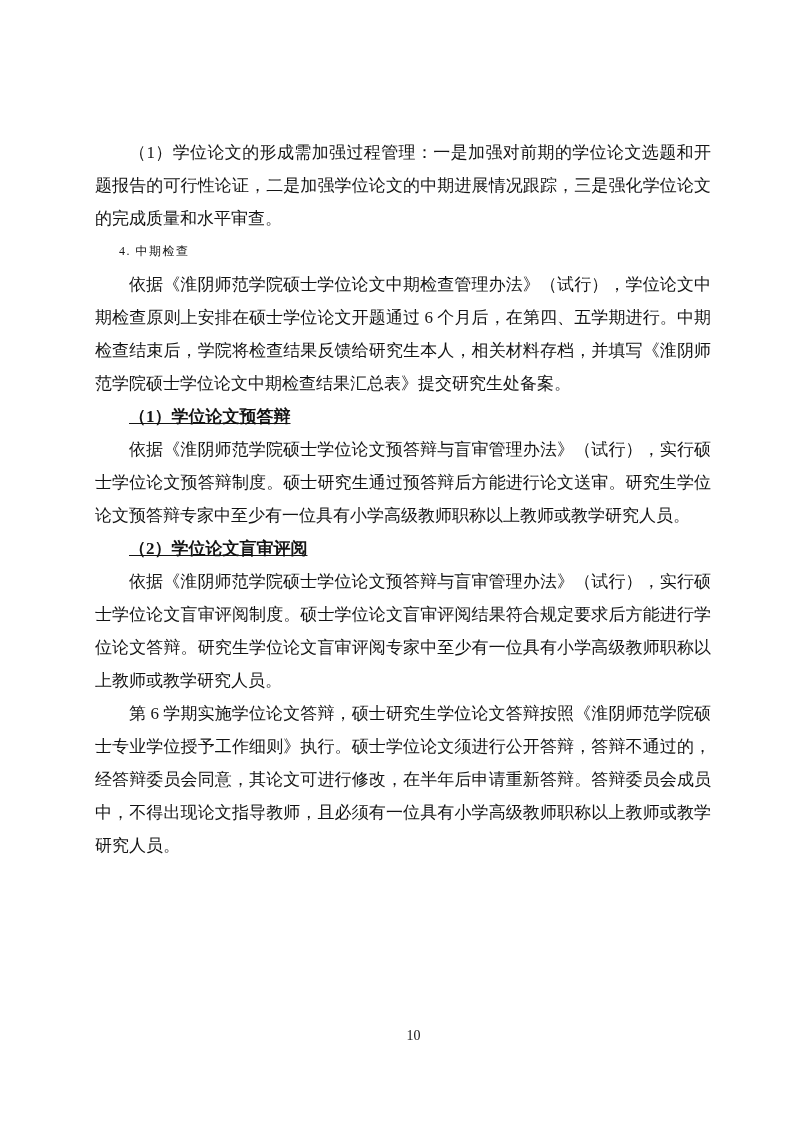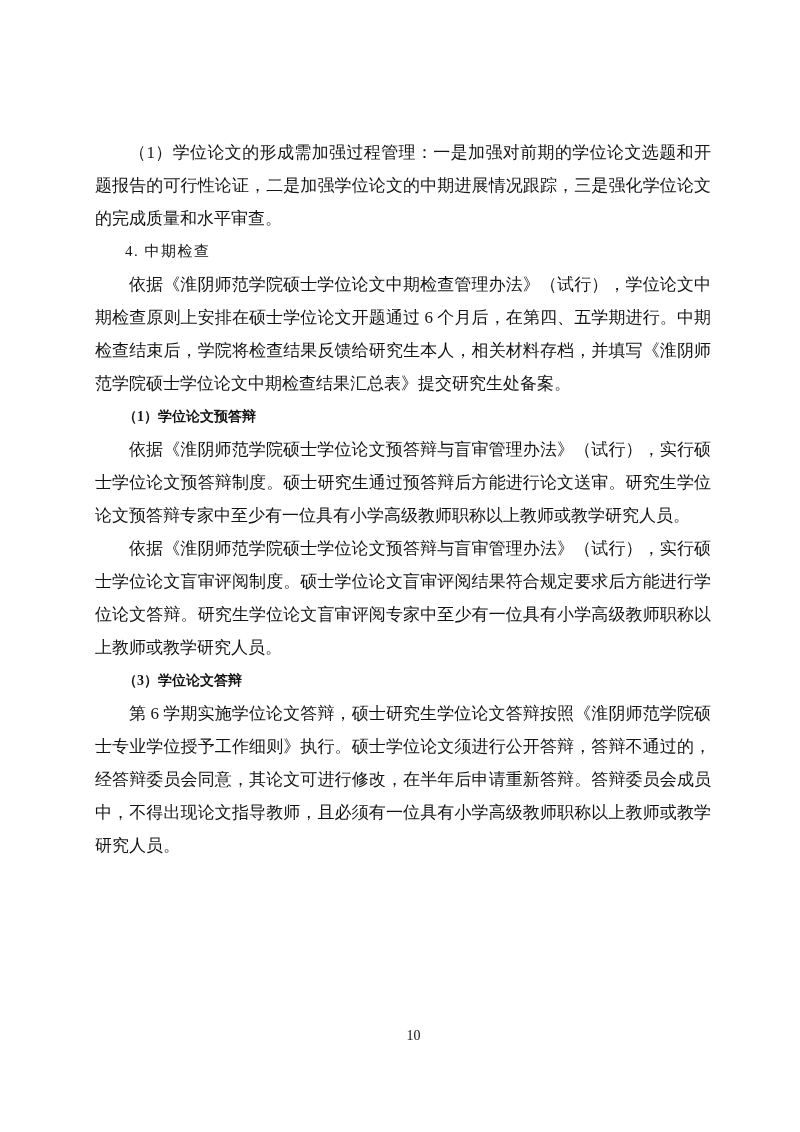--- a/index.html
+++ b/index.html
@@ -31,26 +31,27 @@
     text-align: justify;
     text-justify: inter-ideograph;
   }
   p.body {
     text-indent: 2em;
   }
   p.heading {
     text-indent: 2em;
     letter-spacing: 1.5px;
     white-space: pre-wrap;
-    font-size: 15px;
+    font-size: 12px;
   }
   p.subheading {
     text-indent: 2em;
     font-weight: 700;
-    font-size: 14px;
+    font-size: 17px;
+    text-decoration: underline;
   }
   .page-footer {
     position: absolute;
     top: 1026px;
     left: 0;
     width: 100%;
     text-align: center;
     font-size: 14px;
     line-height: 20px;
     color: #141414;
@@ -59,20 +60,20 @@
 </head>
 <body>
 
 <div class="page">
   <div class="content">
     <p class="body">（1）学位论文的形成需加强过程管理：一是加强对前期的学位论文选题和开题报告的可行性论证，二是加强学位论文的中期进展情况跟踪，三是强化学位论文的完成质量和水平审查。</p>
     <p class="heading">4. 中期检查</p>
     <p class="body">依据《淮阴师范学院硕士学位论文中期检查管理办法》（试行），学位论文中期检查原则上安排在硕士学位论文开题通过 6 个月后，在第四、五学期进行。中期检查结束后，学院将检查结果反馈给研究生本人，相关材料存档，并填写《淮阴师范学院硕士学位论文中期检查结果汇总表》提交研究生处备案。</p>
     <p class="subheading">（1）学位论文预答辩</p>
     <p class="body">依据《淮阴师范学院硕士学位论文预答辩与盲审管理办法》（试行），实行硕士学位论文预答辩制度。硕士研究生通过预答辩后方能进行论文送审。研究生学位论文预答辩专家中至少有一位具有小学高级教师职称以上教师或教学研究人员。</p>
+    <p class="subheading">（2）学位论文盲审评阅</p>
     <p class="body">依据《淮阴师范学院硕士学位论文预答辩与盲审管理办法》（试行），实行硕士学位论文盲审评阅制度。硕士学位论文盲审评阅结果符合规定要求后方能进行学位论文答辩。研究生学位论文盲审评阅专家中至少有一位具有小学高级教师职称以上教师或教学研究人员。</p>
-    <p class="subheading">（3）学位论文答辩</p>
     <p class="body">第 6 学期实施学位论文答辩，硕士研究生学位论文答辩按照《淮阴师范学院硕士专业学位授予工作细则》执行。硕士学位论文须进行公开答辩，答辩不通过的，经答辩委员会同意，其论文可进行修改，在半年后申请重新答辩。答辩委员会成员中，不得出现论文指导教师，且必须有一位具有小学高级教师职称以上教师或教学研究人员。</p>
   </div>
   <div class="page-footer">
     <span>10</span>
   </div>
 </div>
 
 </body></html>

